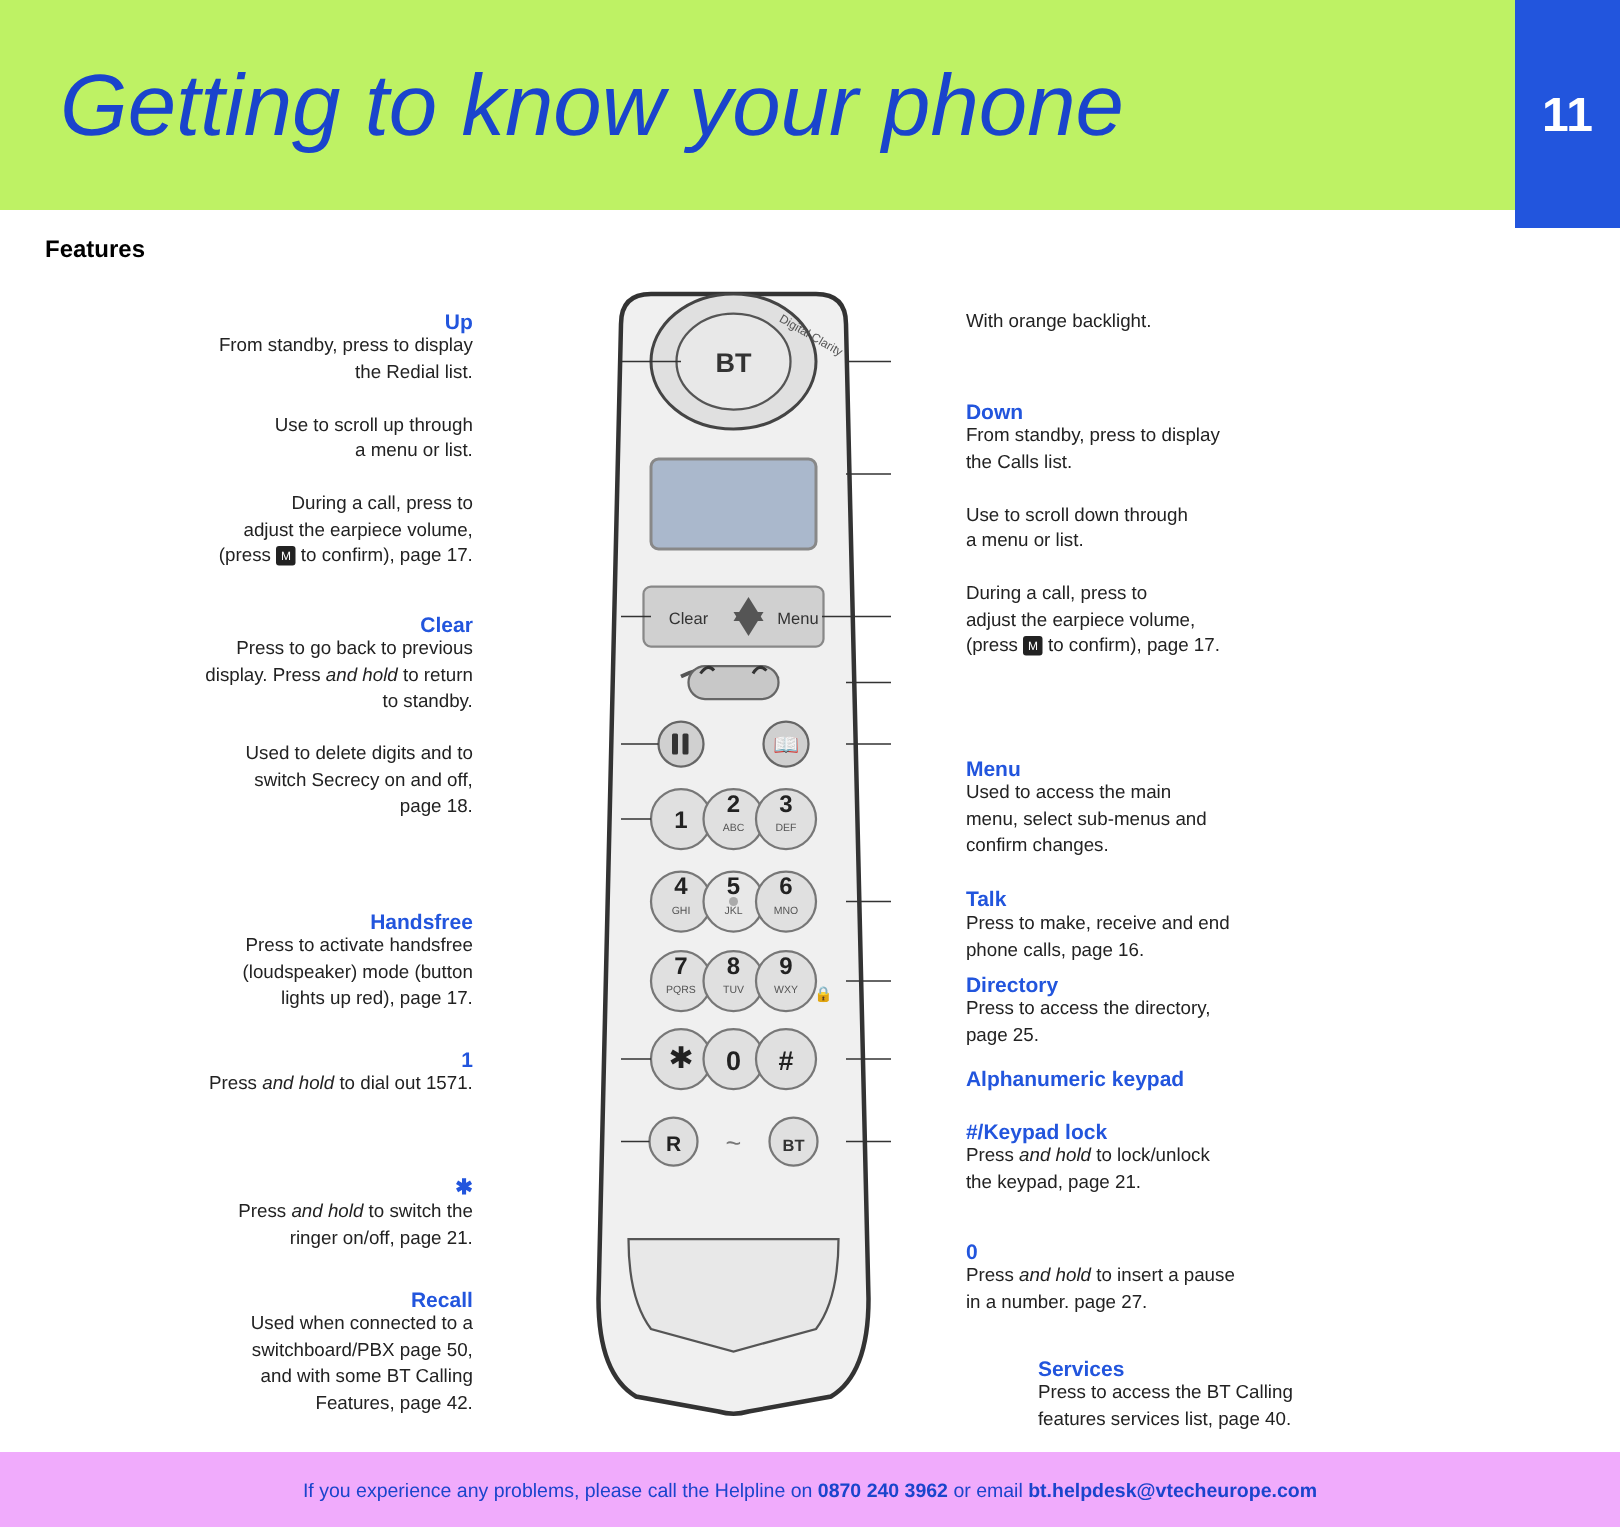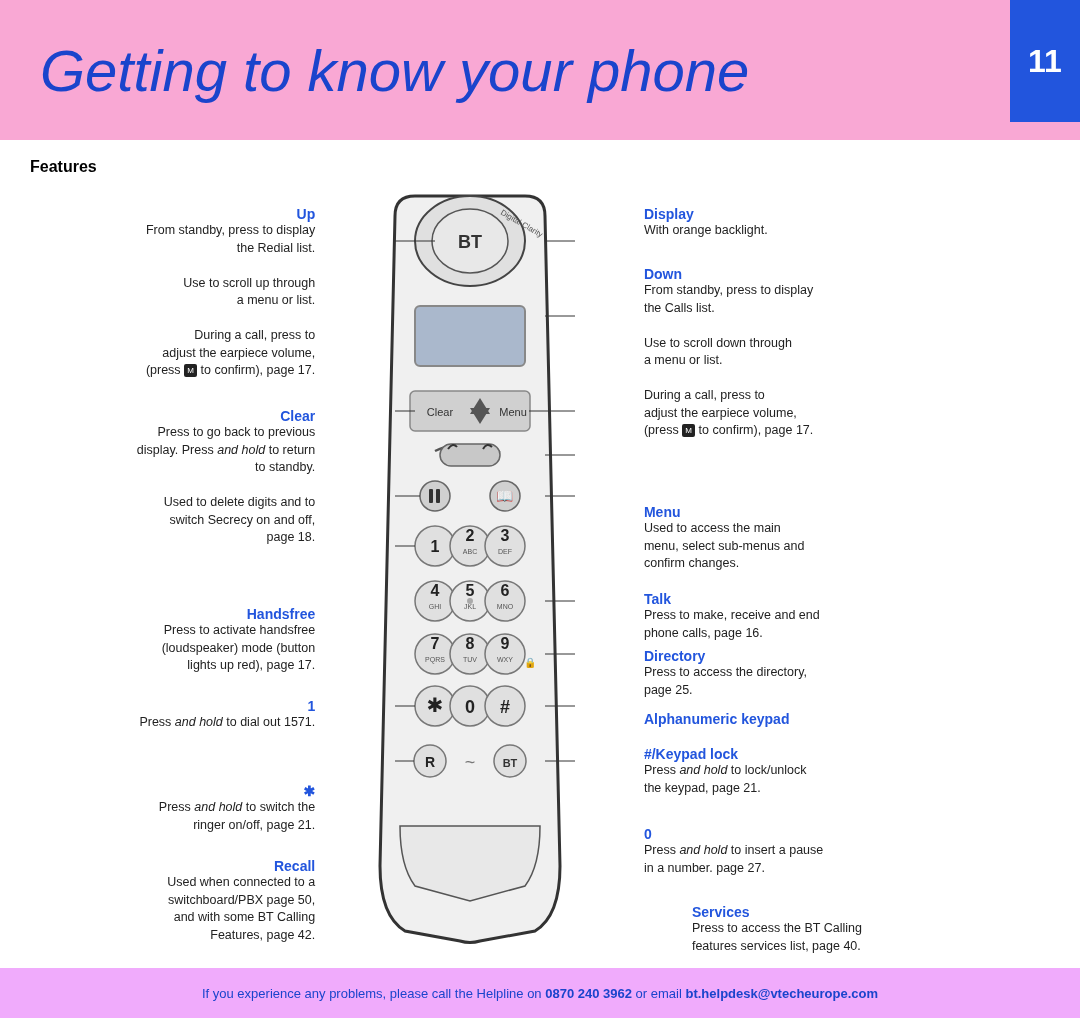--- a/index.html
+++ b/index.html
@@ -7,39 +7,39 @@
       width: 1080px;
       height: 1018px;
       font-family: Arial, sans-serif;
       background: #fff;
       overflow: hidden;
       position: relative;
     }
 
     
     .header {
-      background: #f9a8d4;
+      background: #bef264;
       height: 140px;
       display: flex;
       align-items: center;
       padding-left: 40px;
       position: relative;
     }
     .header-title {
       font-size: 58px;
       color: #1a44cc;
       font-style: italic;
       font-weight: 300;
     }
     .page-number {
       position: absolute;
       right: 0;
       top: 0;
       width: 70px;
-      height: 122px;
+      height: 152px;
       background: #2255dd;
       color: #fff;
       font-size: 32px;
       font-weight: bold;
       display: flex;
       align-items: center;
       justify-content: center;
     }
 
     
@@ -66,21 +66,21 @@
 
     .left-col {
       width: 295px;
       position: relative;
       height: 100%;
     }
 
     .phone-col {
       width: 340px;
       display: flex;
-      justify-content: flex-start;
+      justify-content: flex-end;
       position: relative;
     }
 
     .right-col {
       width: 420px;
       position: relative;
       height: 100%;
     }
 
     
@@ -332,21 +332,20 @@
 
         <line x1="230" y1="520" x2="260" y2="520" stroke="#333" stroke-width="1"></line>
 
         <line x1="230" y1="575" x2="260" y2="575" stroke="#333" stroke-width="1"></line>
       </svg>
     </div>
 
     <div class="right-col">
 
       <div class="rann" style="top:20px; width:400px;">
-        <div class="rann-title">Display</div>
         <div class="rann-body">With orange backlight.</div>
       </div>
 
       <div class="rann" style="top:80px; width:400px;">
         <div class="rann-title">Down</div>
         <div class="rann-body">
           From standby, press to display<br>the Calls list.<br><br>
           Use to scroll down through<br>a menu or list.<br><br>
           During a call, press to<br>adjust the earpiece volume,<br>
           (press <span style="display:inline-block;width:13px;height:13px;background:#222;border-radius:2px;vertical-align:middle;font-size:8px;color:#fff;text-align:center;line-height:13px;">M</span> to confirm), page 17.

